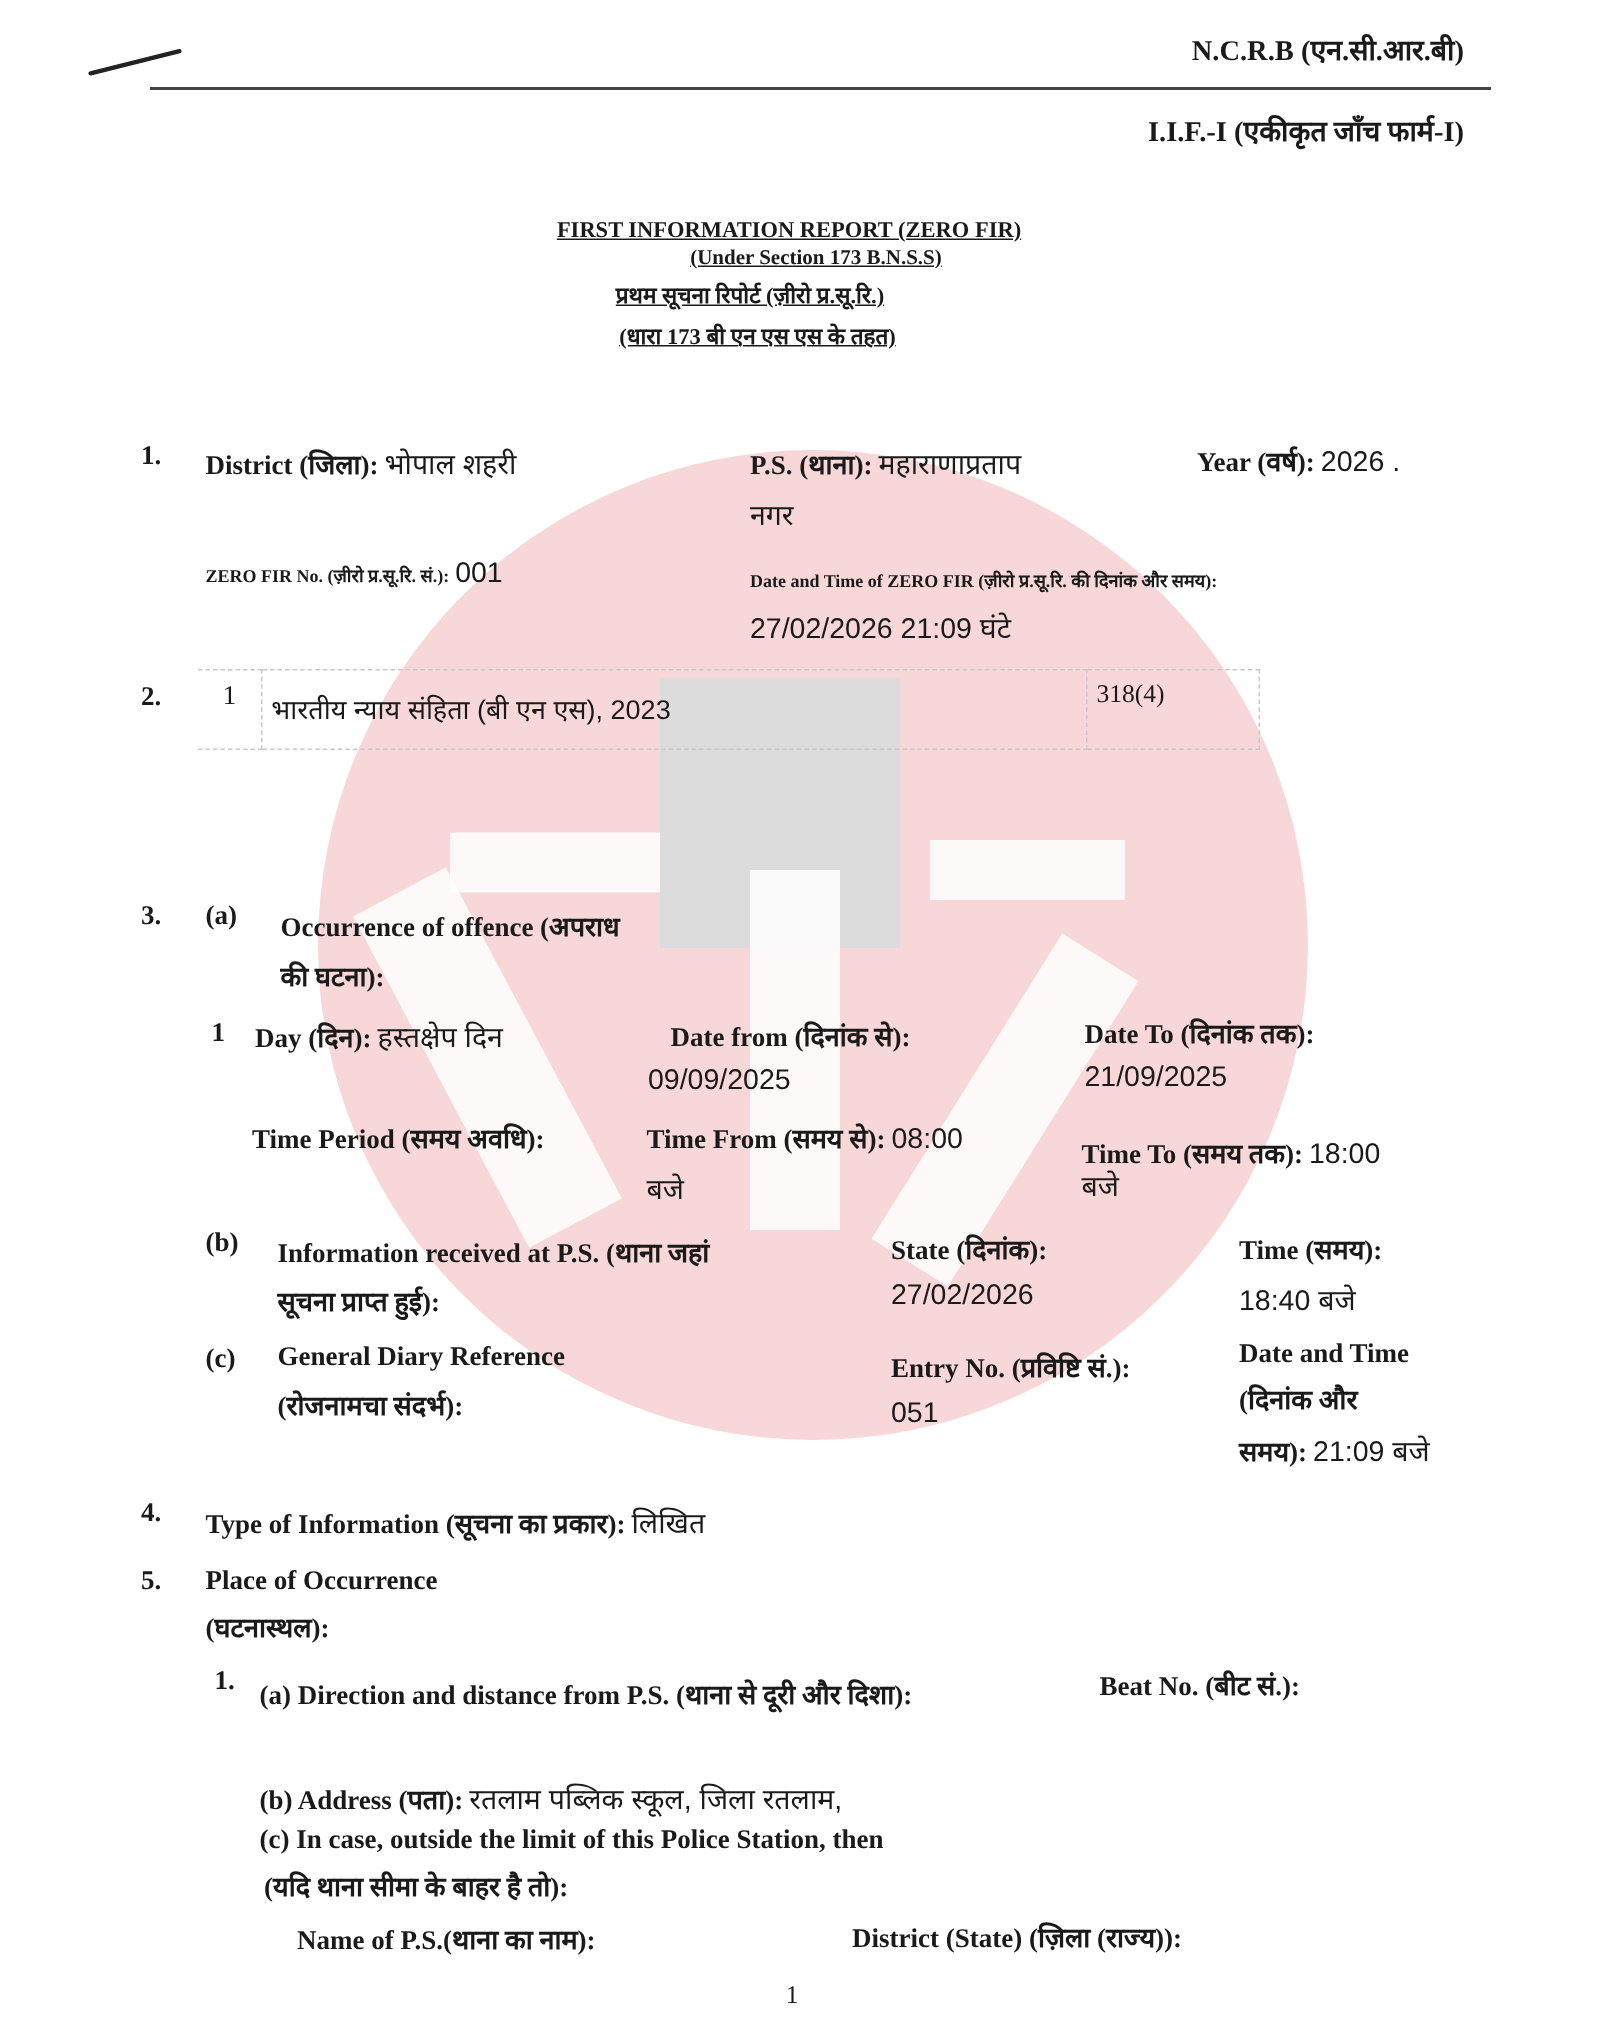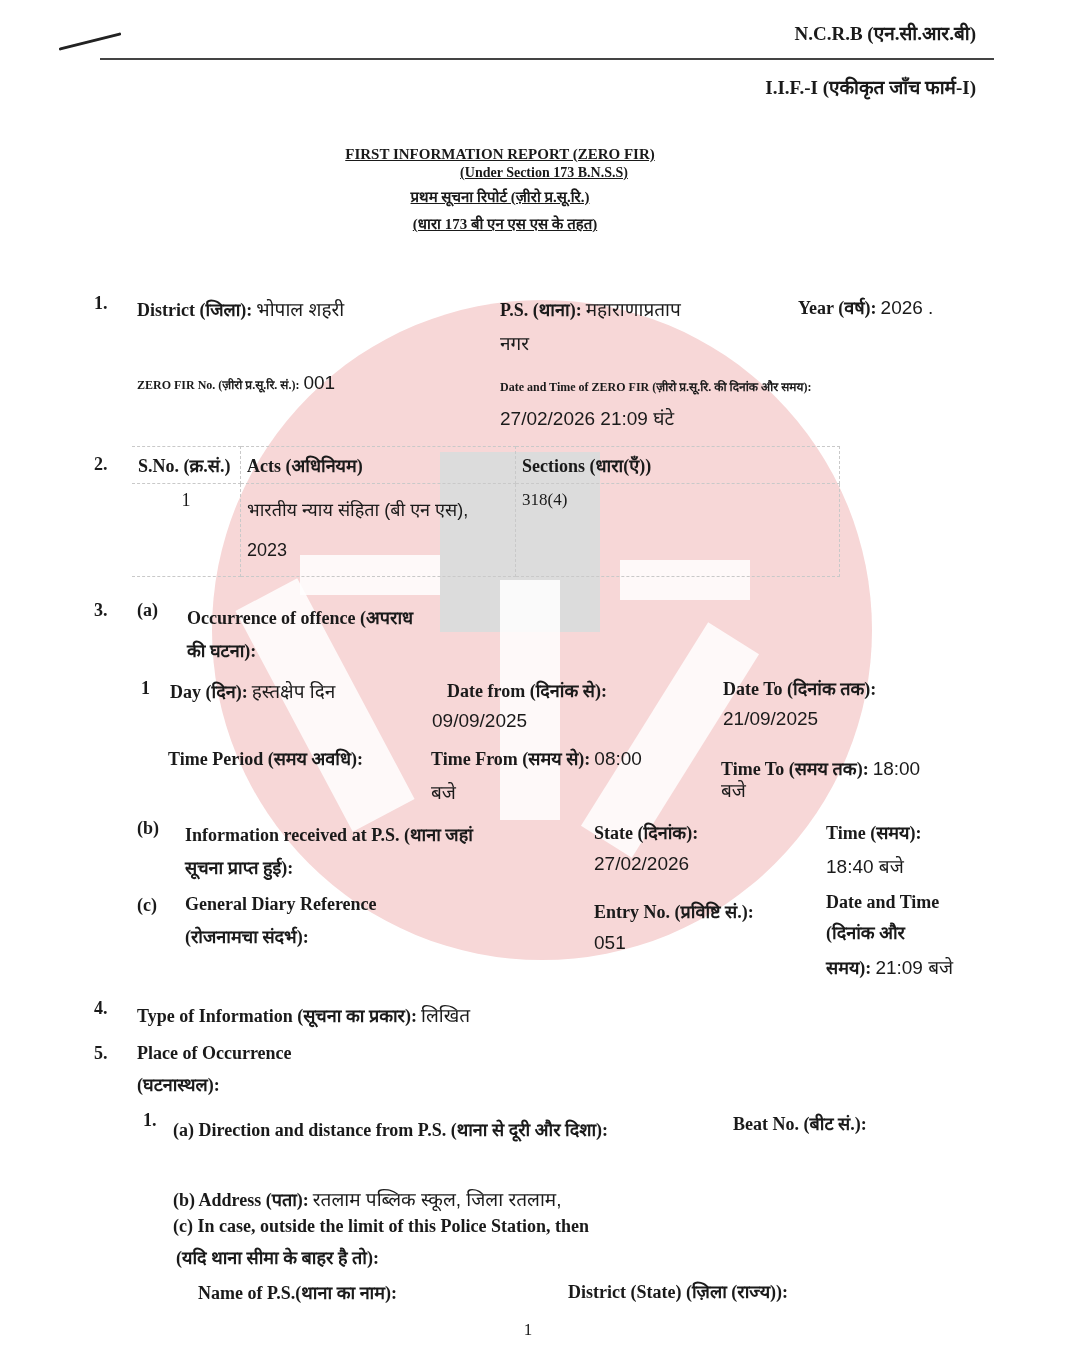--- a/index.html
+++ b/index.html
@@ -46,21 +46,21 @@
 <div class="wm-w4"></div>
 <div class="wm-w5"></div>
 
 <div class="content">
 
   <div class="abs sig"></div>
   <div class="abs hdr-right" style="top:20px;">N.C.R.B (एन.सी.आर.बी)</div>
   <div class="abs topline"></div>
   <div class="abs hdr-right" style="top:74px;">I.I.F.-I (एकीकृत जाँच फार्म-I)</div>
 
-  <div class="abs title ul" style="top:146px; font-size:15px;">FIRST INFORMATION REPORT  (ZERO FIR)</div>
+  <div class="abs title ul" style="top:146px; font-size:15px;padding-left:26px;">FIRST INFORMATION REPORT  (ZERO FIR)</div>
   <div class="abs title ul" style="top:165px; font-size:14px;padding-left:44px;">(Under Section 173 B.N.S.S)</div>
   <div class="abs title ul" style="top:186px; font-size:15px;">प्रथम सूचना रिपोर्ट (ज़ीरो प्र.सू.रि.)</div>
   <div class="abs title ul" style="top:213px; font-size:15px; left:5px;">(धारा 173 बी एन एस एस के तहत)</div>
 
   <div class="abs num" style="left:94px; top:293px;">1.</div>
   <div class="abs" style="left:137px; top:296px;">
     <span class="lbl">District (जिला):</span>
     <span class="val">भोपाल शहरी</span>
   </div>
   <div class="abs" style="left:500px; top:296px;">
@@ -76,25 +76,20 @@
   <div class="abs" style="left:137px; top:372px;">
     <span class="small">ZERO FIR No. (ज़ीरो प्र.सू.रि. सं.):</span>
     <span class="val">001</span>
   </div>
   <div class="abs small" style="left:500px; top:378px;">Date and Time of ZERO FIR (ज़ीरो प्र.सू.रि. की दिनांक और समय):</div>
   <div class="abs val" style="left:500px; top:405px;">27/02/2026 21:09 घंटे</div>
 
   <div class="abs num" style="left:94px; top:454px;">2.</div>
   <table class="acts">
     <tbody>
-        <tr>
-      <th style="width:96px; border-left:none;">S.No. (क्र.सं.)</th>
-      <th style="width:262px;">Acts (अधिनियम)</th>
-      <th>Sections (धारा(एँ))</th>
-    </tr>
     <tr>
       <td style="text-align:center; font-family:'Liberation Serif', serif; border-left:none;">1</td>
       <td class="val" style="line-height:40px;">भारतीय न्याय संहिता (बी एन एस), 2023</td>
       <td style="font-family:'Liberation Serif', serif; font-size:17px;">318(4)</td>
     </tr>
   </tbody>
     </table>
 
   <div class="abs num" style="left:94px; top:600px;">3.</div>
   <div class="abs lbl" style="left:137px; top:600px;">(a)</div>

